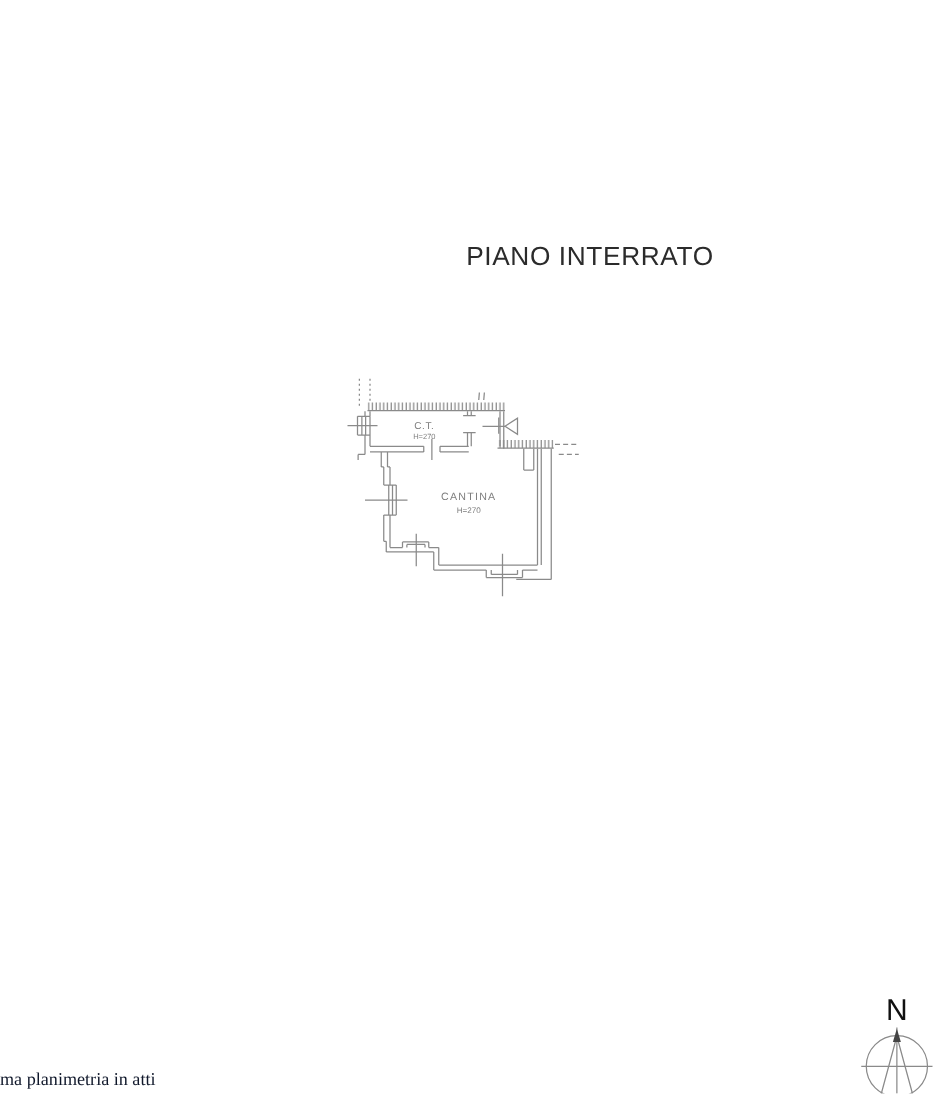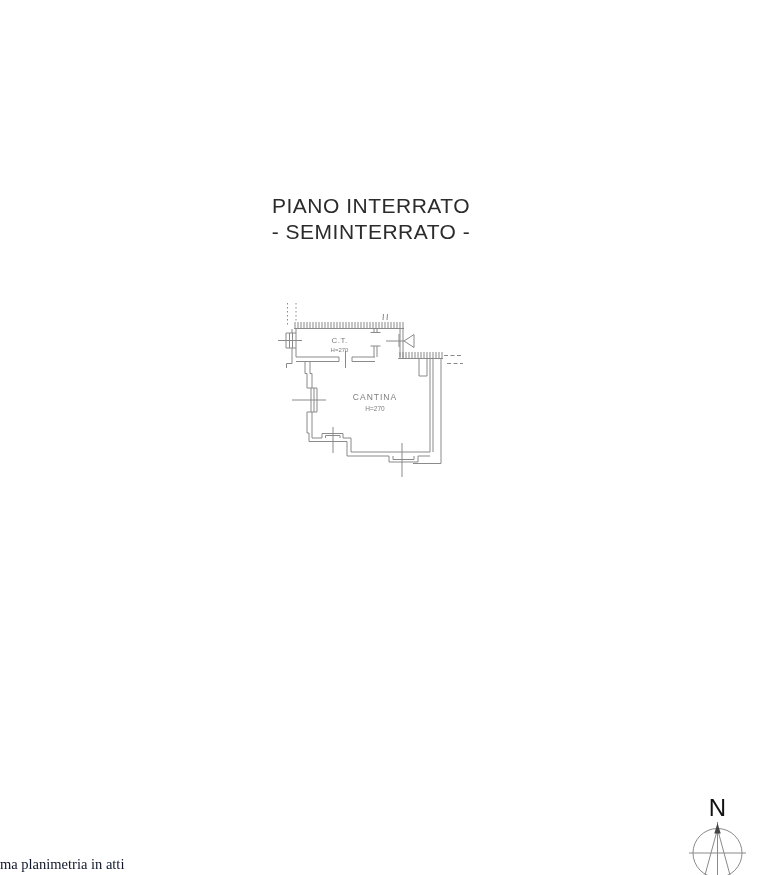--- a/index.html
+++ b/index.html
@@ -9,21 +9,21 @@
     height: 875px;
     background: #ffffff;
     overflow: hidden;
     font-family: "Liberation Sans", sans-serif;
   }
   .title-block {
     position: absolute;
     top: 193px;
     left: 171px;
     width: 400px;
-    text-align: center;
+    text-align: right;
     color: #2b2b2b;
     font-size: 21px;
     letter-spacing: 0.5px;
     line-height: 26px;
   }
   .footer-note {
     position: absolute;
     left: 0px;
     top: 856px;
     font-family: "Liberation Serif", serif;
@@ -39,21 +39,20 @@
     font-family: "Liberation Sans", sans-serif;
   }
 </style>
 </head>
 <body>
 
 <div class="page">
 
   <div class="title-block">
     <div>PIANO INTERRATO</div>
-    <div>- SEMINTERRATO -</div>
   </div>
 
   <svg class="drawing" width="757" height="875" viewBox="0 0 757 875">
     <defs>
       <pattern id="wallhatch" width="3" height="7" patternUnits="userSpaceOnUse">
         <rect width="3" height="7" fill="#ffffff"></rect>
         <line x1="1" y1="0" x2="1" y2="7" stroke="#8a8a8a" stroke-width="1"></line>
       </pattern>
     </defs>
 

